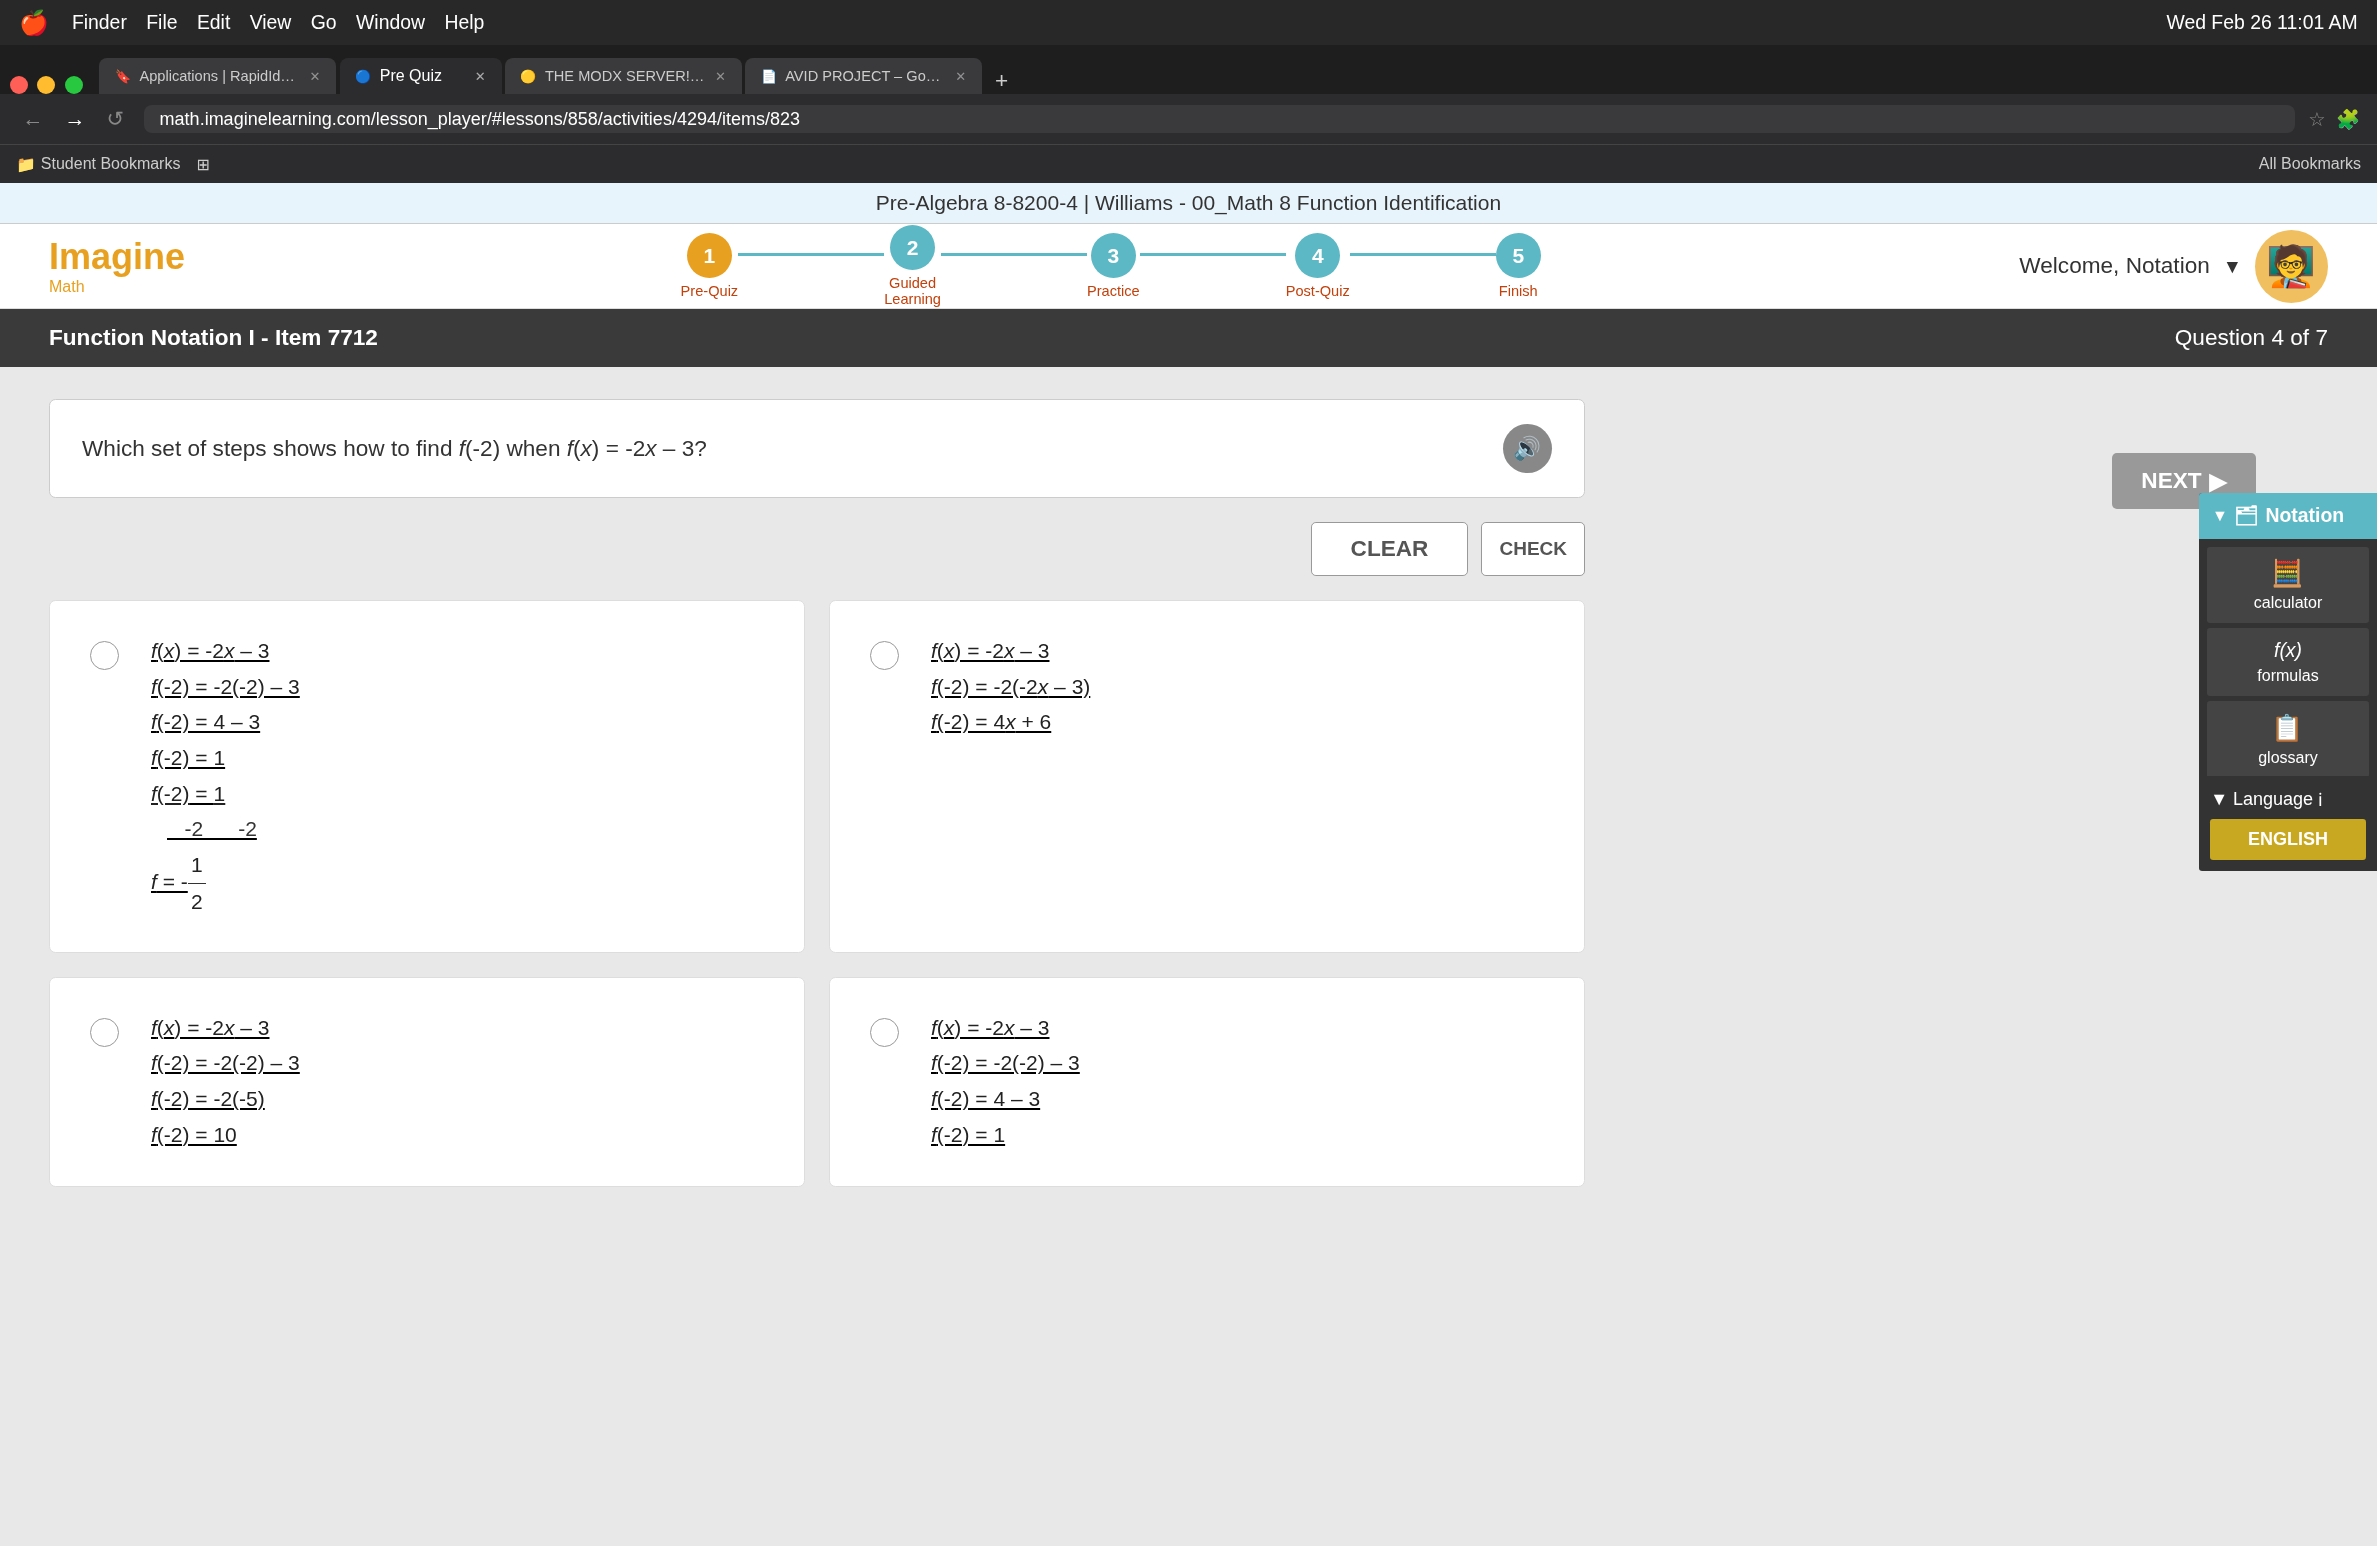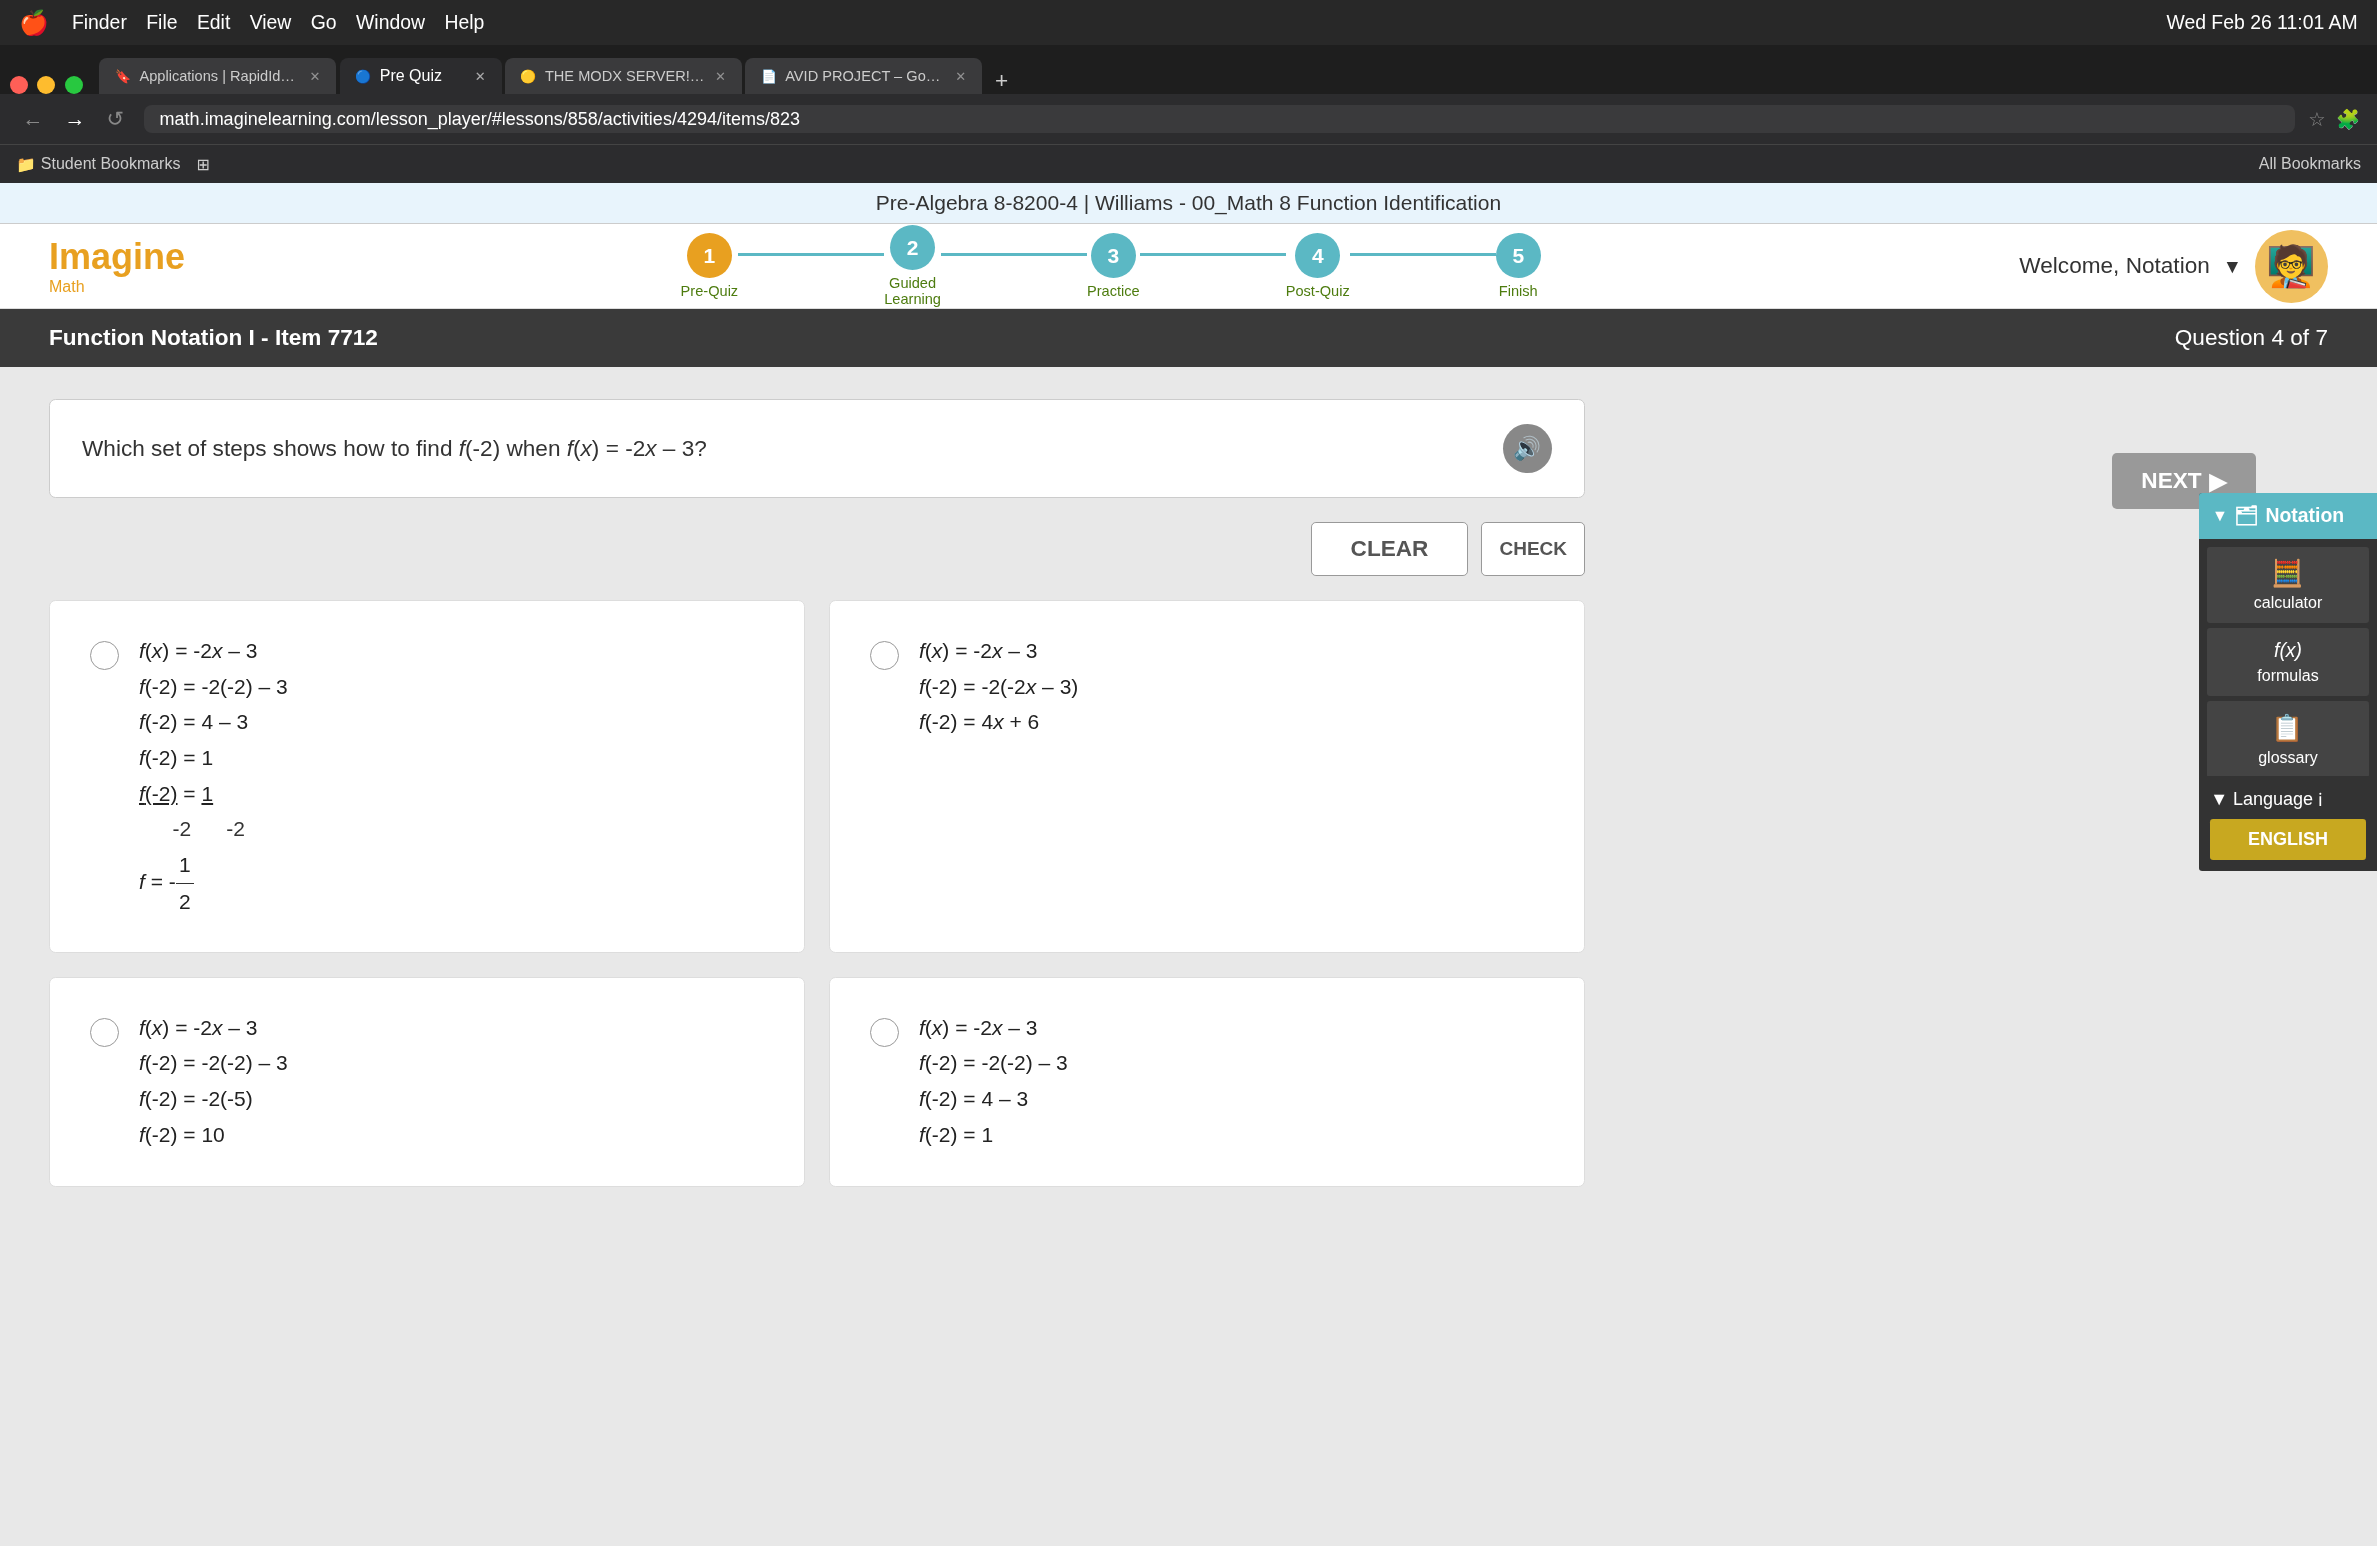--- a/index.html
+++ b/index.html
@@ -128,21 +128,21 @@
       position: relative; z-index: 2;
     }
     .step-circle.active { background: #e8a020; }
     .step-circle.inactive { background: #5bb8c4; }
     .step-line {
       width: 146px; height: 3.2px;
       background: #5bb8c4;
       margin-top: -22.6px;
       position: relative; z-index: 1;
     }
-    .step-label { font-size: 14.6px; color: #4d7c0f; margin-top: 4.9px; text-align: center; }
+    .step-label { font-size: 14.6px; color: #c2410c; margin-top: 4.9px; text-align: center; }
 
     .user-area { display: flex; align-items: center; gap: 13px; margin-left: 32px; }
     .user-name { font-size: 22.6px; color: #333; }
 
     
     .question-bar {
       background: #3a3a3a;
       display: flex;
       align-items: center;
       justify-content: space-between;
@@ -204,22 +204,23 @@
       gap: 24px;
       max-width: 1536px;
     }
     .choice-card {
       background: white;
       border: 1.6px solid #ddd;
       border-radius: 6.5px;
       padding: 32px 40px;
       display: flex;
       align-items: flex-start;
-      gap: 20px;
+      gap: 32px;
       min-height: 210px;
+      text-decoration: underline;
     }
     .choice-radio {
       width: 29px; height: 29px; border-radius: 50%;
       border: 1.6px solid #999; background: white; flex-shrink: 0;
       margin-top: 8px; cursor: pointer;
       appearance: none; -webkit-appearance: none;
     }
     .choice-content {
       font-size: 21px;
       line-height: 1.7;

